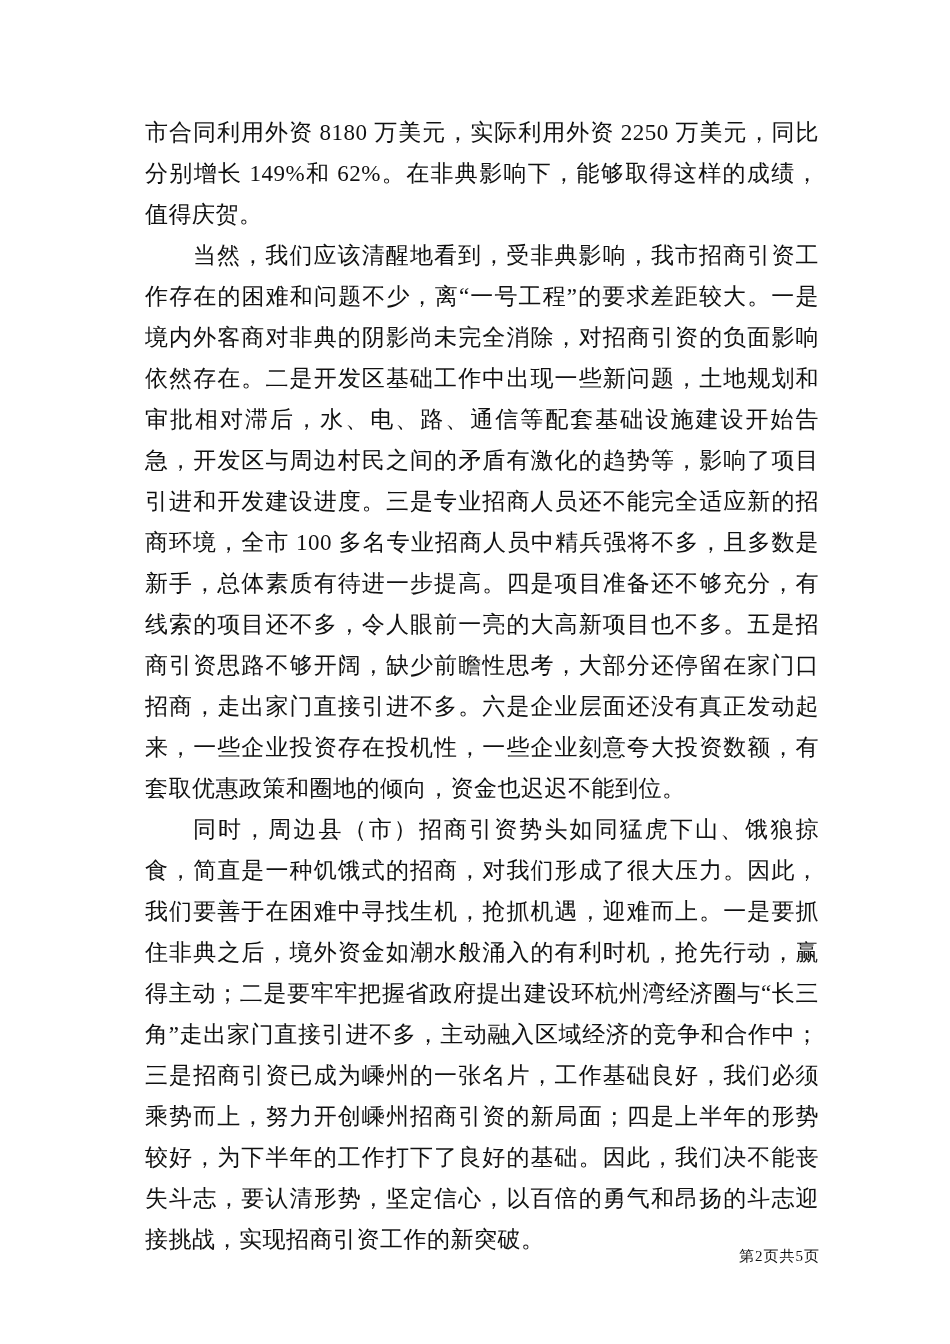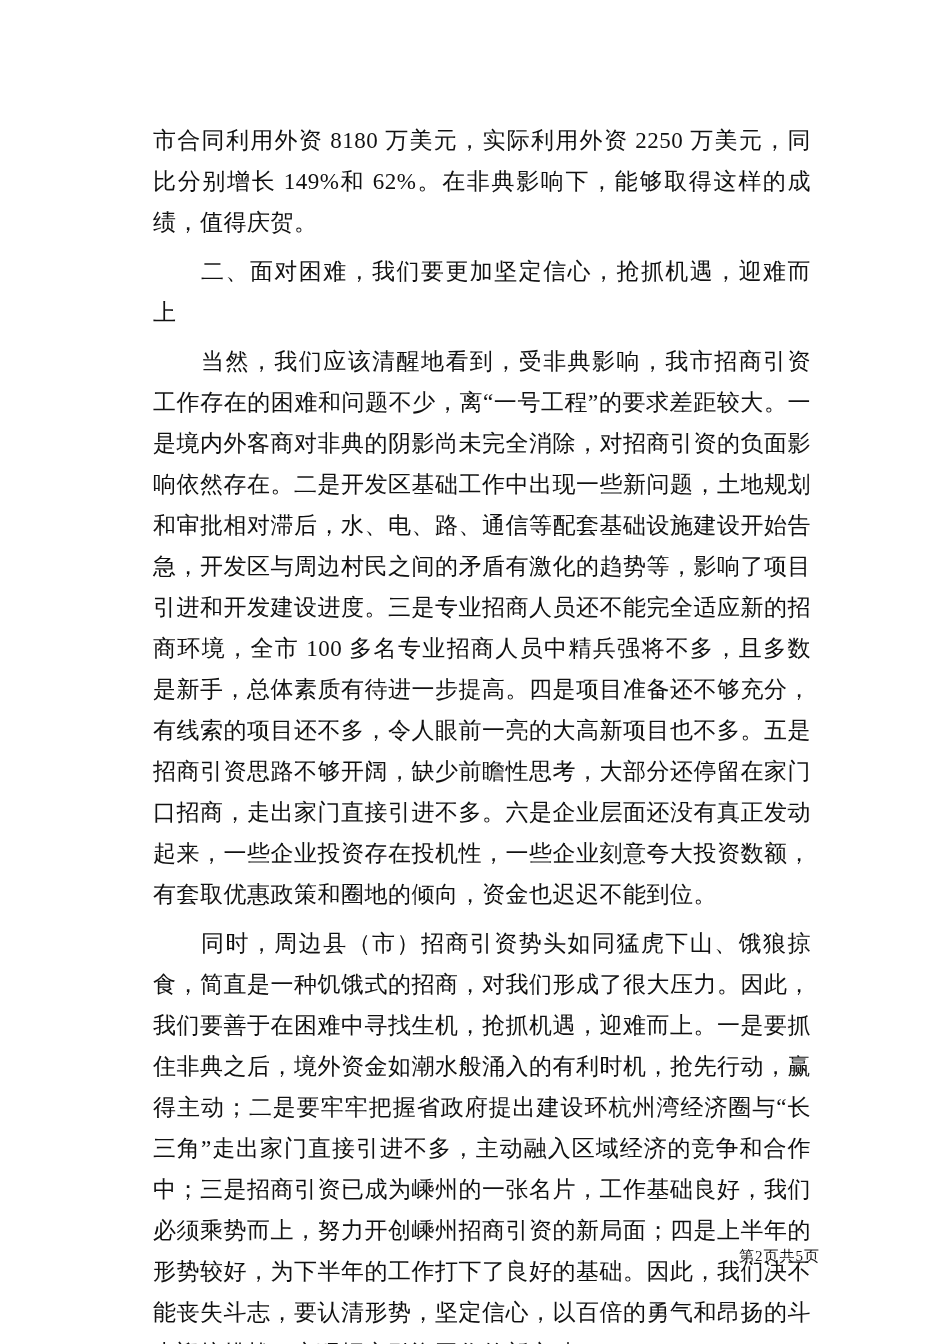--- a/index.html
+++ b/index.html
@@ -16,21 +16,21 @@
     font-family: "Liberation Serif", "DejaVu Serif", serif;
     color: #111111;
   }
   .content {
     position: absolute;
     left: 145px;
     top: 112px;
     width: 674px;
   }
   .content p {
-    margin: 8px;
+    margin: 0;
     padding: 0;
     font-size: 23px;
     line-height: 41px;
     text-align: justify;
     letter-spacing: 0.5px;
     word-break: break-all;
   }
   .content p.indent {
     text-indent: 48px;
   }
@@ -42,20 +42,19 @@
     letter-spacing: 1px;
     color: #111111;
   }
 </style>
 </head>
 <body>
 
 <div class="page">
   <div class="content">
     <p>市合同利用外资 8180 万美元，实际利用外资 2250 万美元，同比分别增长 149%和 62%。在非典影响下，能够取得这样的成绩，值得庆贺。</p>
-    <p class="indent">二、面对困难，我们要更加坚定信心，抢抓机遇，迎难而上</p>
     <p class="indent">当然，我们应该清醒地看到，受非典影响，我市招商引资工作存在的困难和问题不少，离“一号工程”的要求差距较大。一是境内外客商对非典的阴影尚未完全消除，对招商引资的负面影响依然存在。二是开发区基础工作中出现一些新问题，土地规划和审批相对滞后，水、电、路、通信等配套基础设施建设开始告急，开发区与周边村民之间的矛盾有激化的趋势等，影响了项目引进和开发建设进度。三是专业招商人员还不能完全适应新的招商环境，全市 100 多名专业招商人员中精兵强将不多，且多数是新手，总体素质有待进一步提高。四是项目准备还不够充分，有线索的项目还不多，令人眼前一亮的大高新项目也不多。五是招商引资思路不够开阔，缺少前瞻性思考，大部分还停留在家门口招商，走出家门直接引进不多。六是企业层面还没有真正发动起来，一些企业投资存在投机性，一些企业刻意夸大投资数额，有套取优惠政策和圈地的倾向，资金也迟迟不能到位。</p>
     <p class="indent">同时，周边县（市）招商引资势头如同猛虎下山、饿狼掠食，简直是一种饥饿式的招商，对我们形成了很大压力。因此，我们要善于在困难中寻找生机，抢抓机遇，迎难而上。一是要抓住非典之后，境外资金如潮水般涌入的有利时机，抢先行动，赢得主动；二是要牢牢把握省政府提出建设环杭州湾经济圈与“长三角”走出家门直接引进不多，主动融入区域经济的竞争和合作中；三是招商引资已成为嵊州的一张名片，工作基础良好，我们必须乘势而上，努力开创嵊州招商引资的新局面；四是上半年的形势较好，为下半年的工作打下了良好的基础。因此，我们决不能丧失斗志，要认清形势，坚定信心，以百倍的勇气和昂扬的斗志迎接挑战，实现招商引资工作的新突破。</p>
   </div>
   <div class="footer">
     <span>第2页共5页</span>
   </div>
 </div>
 
 </body></html>

